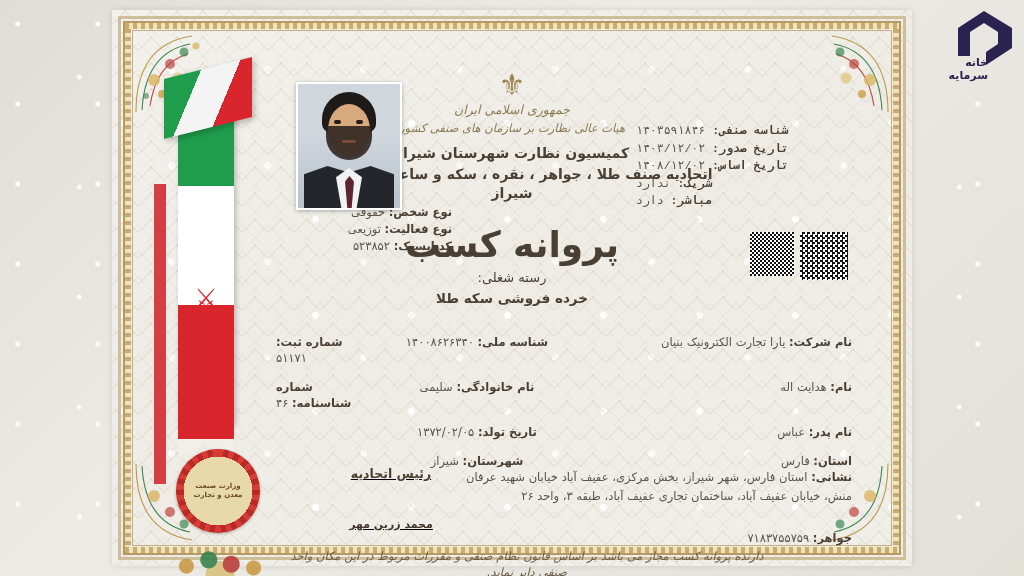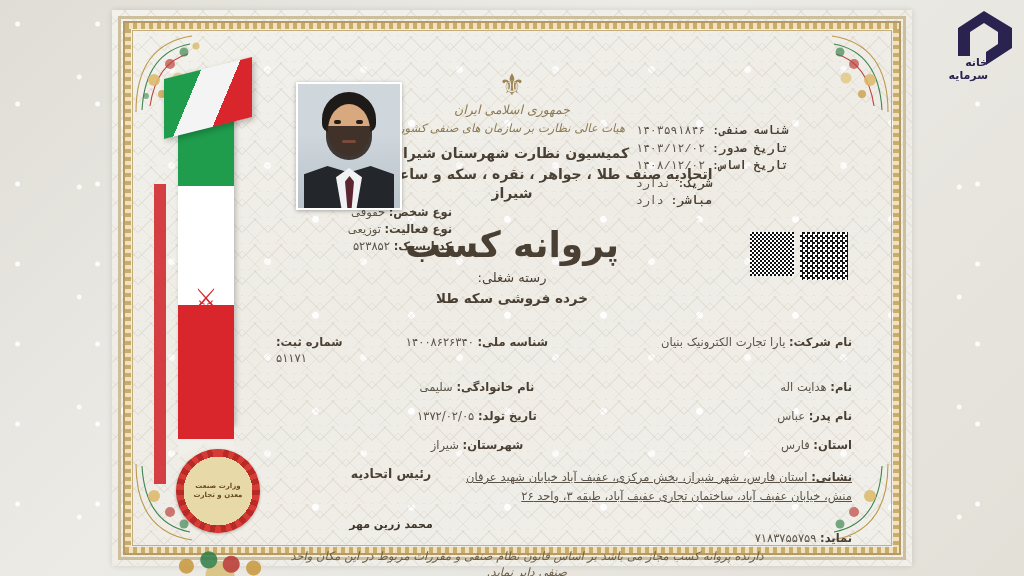--- a/index.html
+++ b/index.html
@@ -134,26 +134,26 @@
     background-size:5px 5px;background-color:#fff;}
   .qr2{width:40px;height:40px;background-size:4px 4px;}
   
   .data{position:absolute;left:140px;right:36px;top:300px;font-size:11.5px;line-height:16px;}
   .drow{display:flex;justify-content:flex-start;gap:0;margin-bottom:13px;}
   .c-right{width:250px;text-align:right;}
   .c-mid{width:250px;text-align:center;}
   .c-left{flex:1;text-align:left;}
   
   .addr{position:absolute;left:330px;right:36px;top:434px;font-size:11.5px;line-height:19px;
-    text-align:justify;color:#5b5348;text-decoration:underline;}
+    text-align:justify;color:#5b5348;}
   .post{position:absolute;right:36px;top:497px;font-size:11.5px;}
   .footnote{position:absolute;left:150px;right:120px;top:514px;text-align:center;
     font-size:11.5px;color:#6b5b45;font-style:italic;line-height:16px;}
   
-  .sign{position:absolute;left:170px;top:432px;width:170px;text-align:center;}
+  .sign{position:absolute;left:170px;top:432px;width:170px;text-align:center;text-decoration:underline;}
   .sign .t{font-size:12.5px;font-weight:bold;color:#4a3f33;}
   .sign .n{font-size:11px;font-weight:bold;color:#3f362b;margin-top:37px;}
   
   .brand{position:absolute;right:6px;top:6px;width:92px;height:78px;z-index:20;}
   .brand .mark{position:absolute;right:2px;top:2px;width:64px;height:60px;}
   .brand .txt{position:absolute;right:30px;bottom:2px;text-align:right;
     font-size:11px;font-weight:bold;color:#2a2350;line-height:13px;}
 </style>
 </head>
 <body>
@@ -300,20 +300,23 @@
             <span class="val">۵۱۱۷۱</span></div>
         </div>
 
         <div class="drow">
           <div class="c-right">
             <span class="lbl">نام:</span>
             <span class="val">هدایت اله</span></div>
           <div class="c-mid">
             <span class="lbl">نام خانوادگی:</span>
             <span class="val">سلیمی</span></div>
+          <div class="c-left">
+            <span class="lbl">شماره شناسنامه:</span>
+            <span class="val">۴۶</span></div>
         </div>
 
         <div class="drow">
           <div class="c-right">
             <span class="lbl">نام پدر:</span>
             <span class="val">عباس</span></div>
           <div class="c-mid">
             <span class="lbl">تاریخ تولد:</span>
             <span class="val">۱۳۷۲/۰۲/۰۵</span></div>
         </div>
@@ -328,21 +331,21 @@
           <div class="c-left"></div>
         </div>
       </div>
 
       <div class="addr fa">
         <span class="lbl">نشانی:</span>
         <span class="val">استان فارس، شهر شیراز، بخش مرکزی، عفیف آباد خیابان شهید عرفان منش، خیابان عفیف آباد، ساختمان تجاری عفیف آباد، طبقه ۳، واحد ۲۶</span>
       </div>
 
       <div class="post fa">
-        <span class="lbl">نماید:</span>
+        <span class="lbl">جواهر:</span>
         <span class="val">۷۱۸۳۷۵۵۷۵۹</span>
       </div>
 
       <div class="footnote fa">دارنده پروانه کسب مجاز می باشد بر اساس قانون نظام صنفی و مقررات مربوط در این مکان واحد صنفی دایر نماید.</div>
 
       <div class="sign fa">
         <div class="t">رئیس اتحادیه</div>
         <div class="n">محمد زرین مهر</div>
       </div>
 

